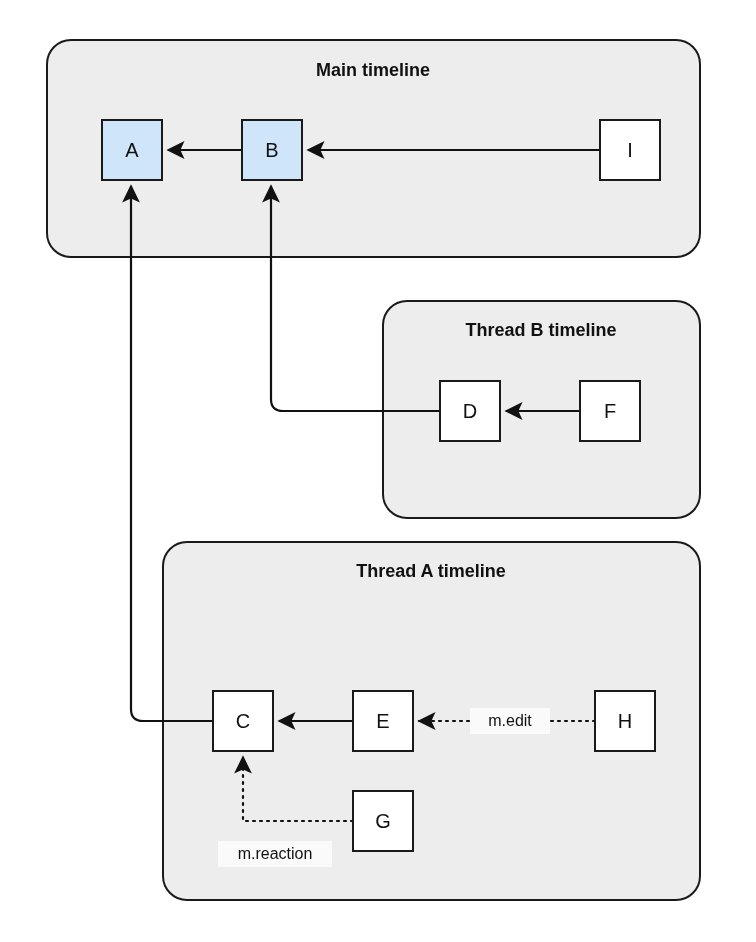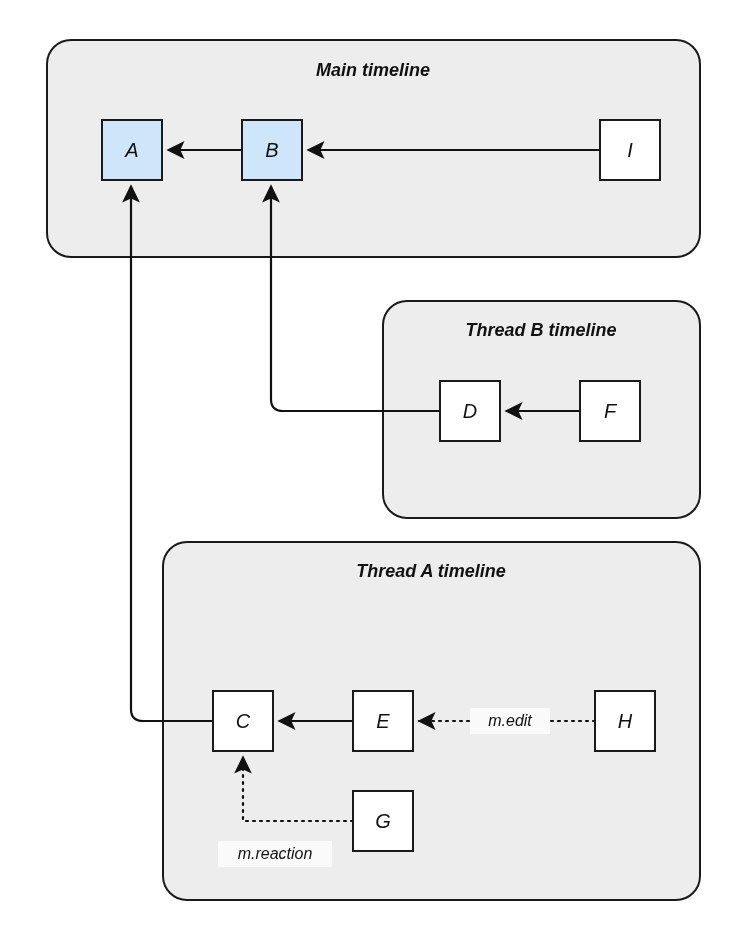--- a/index.html
+++ b/index.html
@@ -7,21 +7,20 @@
     padding: 0;
     background: #ffffff;
   }
   #canvas {
     position: relative;
     width: 756px;
     height: 942px;
     background: #ffffff;
     font-family: "Liberation Sans", sans-serif;
     overflow: hidden;
-    font-style: italic;
   }
   svg.diagram {
     position: absolute;
     left: 0;
     top: 0;
     width: 756px;
     height: 942px;
   }
   .group-box {
     fill: #ededed;

